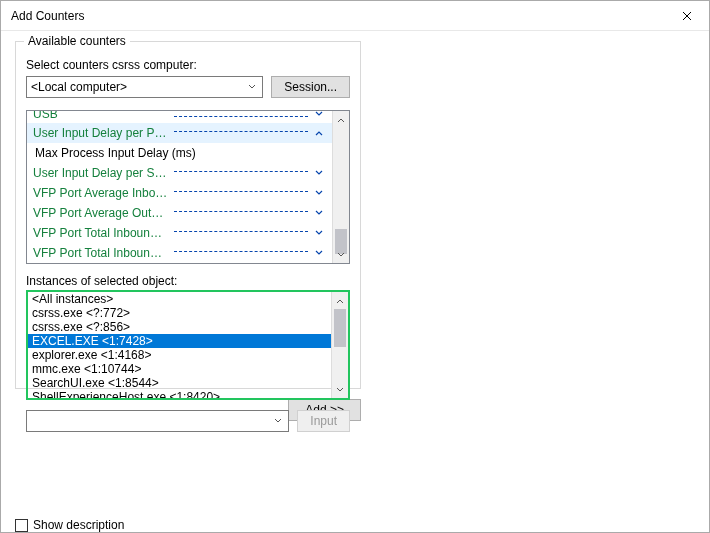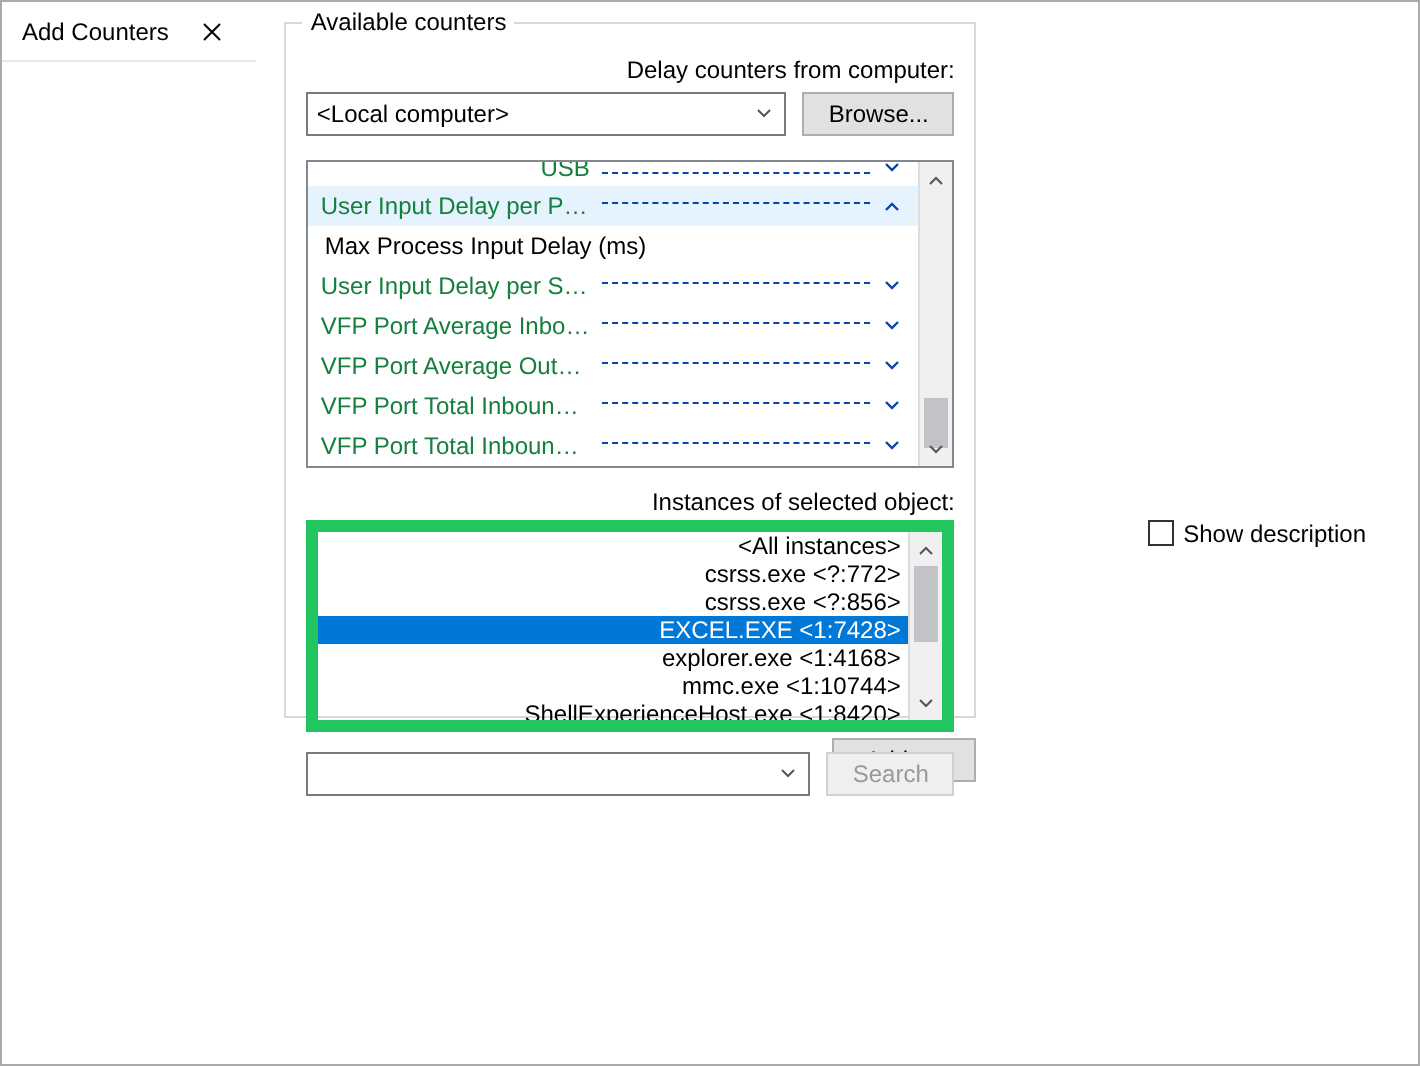--- a/index.html
+++ b/index.html
@@ -1,17 +1,17 @@
 <!DOCTYPE html>
 <html><head>
 <meta charset="utf-8">
 <style>
   * { box-sizing: border-box; font-family: "Segoe UI", Tahoma, sans-serif; font-size: 12px; }
   body { margin: 0; background: #fff; }
-  .window { width: 710px; height: 533px; border: 1px solid #aaa; background: #fff; display: flex; flex-direction: row; box-shadow: 0 0 0 1px #ddd; text-align: right; }
+  .window { width: 710px; height: 533px; border: 1px solid #aaa; background: #fff; display: flex; flex-direction: column; box-shadow: 0 0 0 1px #ddd; }
   .titlebar { height: 30px; display: flex; align-items: center; padding: 0 0 0 10px; border-bottom: 1px solid #e8e8e8; }
   .titlebar-title { flex: 1; }
   .close-btn { width: 44px; height: 30px; display: flex; align-items: center; justify-content: center; cursor: pointer; }
   .close-btn svg { width: 10px; height: 10px; }
   .body { flex: 1; display: flex; padding: 10px 14px 8px 14px; gap: 14px; }
 
   .groupbox { border: 1px solid #d8d8d8; position: relative; padding: 14px 10px 10px 10px; }
   .groupbox-label { position: absolute; top: -8px; left: 8px; background: #fff; padding: 0 4px; }
 
   .left { width: 346px; display: flex; flex-direction: column; position: relative; height:100%;}
@@ -33,21 +33,21 @@
   .tree-row.link .tree-label::after { content:""; }
   .link-dash { letter-spacing:0px; color:#0645ad;}
   .subrow { padding-left: 2px; background:#fff; color:#000; height:20px; display:flex; align-items:center; padding-right:6px;}
   .subrow-inner { padding:0 6px; }
 
   .tree-scroll, .list-scroll { width:17px; background:#f0f0f0; border-left:1px solid #ddd; position:relative;}
   .scroll-btn {height:17px; display:flex;align-items:center;justify-content:center;}
   .scroll-thumb {position:absolute; left:2px; right:2px; background:#c2c3c9; }
 
   .instances-label{ margin-top:10px; margin-bottom:2px;}
-  .listbox { border:6px solid #22c55e; height:110px; display:flex; font-family: Tahoma, sans-serif; font-size:11.5px;}
+  .listbox { border:2px solid #22c55e; height:110px; display:flex; font-family: Tahoma, sans-serif; font-size:11.5px;}
   .listbox-content{flex:1; overflow:hidden;}
   .list-item{ padding:0 4px; height:14px; line-height:14px; white-space:nowrap;}
   .list-item.selected{ background:#0078d7; color:#fff;}
 
   .search-row{ display:flex; margin-top:10px; gap:8px;}
   .search-combo{ flex:1;}
   .add-row{ display:flex; justify-content:flex-end; margin-top:10px;}
 
   .right { flex:1; display:flex; flex-direction:column;}
   .gbright{ flex:0 0 auto; height:405px; display:flex; flex-direction:column;}
@@ -76,32 +76,32 @@
         </svg>
     </div>
   </div>
 
   <div class="body">
 
     <div class="left">
       <div class="groupbox gbleft">
         <span class="groupbox-label">Available counters</span>
 
-        <div class="label-row">Delay counters from computer:</div>
+        <div class="label-row">Select counters csrss computer:</div>
         <div class="computer-row">
           <div class="combo">
             <span>&lt;Local computer&gt;</span>
             <span class="combo-arrow">
               <svg class="caret" width="8" height="6" viewBox="0 0 8 6">
                   <path d="M1 1 L4 4 L7 1"></path>
                 </svg>
             </span>
           </div>
           <div class="btn">
-              <span>Browse...</span>
+              <span>Session...</span>
             </div>
         </div>
 
         <div class="tree">
           <div class="tree-content" id="tree-content">
               <div class="tree-row link" style="height: 12px; align-items: flex-end; overflow: hidden;">
                 <span class="tree-label"><span>USB</span></span>
                 <span class="link-dash" style="flex: 1 1 0%; border-bottom: 1px dashed rgb(6, 69, 173); height: 0px; margin: 0px 4px 4px 2px;"></span>
                 <span class="chev down"><svg viewBox="0 0 8 6">
                     <path d="M1 1 L4 4 L7 1"></path>
@@ -170,20 +170,21 @@
 
         <div class="instances-label">Instances of selected object:</div>
         <div class="listbox">
           <div class="listbox-content" id="instances-content">
               <div class="list-item">&lt;All instances&gt;</div>
               <div class="list-item">csrss.exe &lt;?:772&gt;</div>
               <div class="list-item">csrss.exe &lt;?:856&gt;</div>
               <div class="list-item selected">EXCEL.EXE &lt;1:7428&gt;</div>
               <div class="list-item">explorer.exe &lt;1:4168&gt;</div>
               <div class="list-item">mmc.exe &lt;1:10744&gt;</div>
+              <div class="list-item">SearchUI.exe &lt;1:8544&gt;</div>
               <div class="list-item" style="height: 10px; overflow: hidden;">ShellExperienceHost.exe &lt;1:8420&gt;</div>
             </div>
           <div class="list-scroll">
             <div class="scroll-btn">
                 <svg class="caret" width="8" height="6" viewBox="0 0 8 6">
                   <path d="M1 5 L4 2 L7 5"></path>
                 </svg>
               </div>
             <div class="scroll-thumb" style="top:17px; height:38px;"></div>
             <div class="scroll-btn" style="position:absolute;bottom:0;left:0;right:0;">
@@ -196,21 +197,21 @@
 
         <div class="search-row">
           <div class="combo search-combo">
             <span class="combo-arrow">
               <svg class="caret" width="8" height="6" viewBox="0 0 8 6">
                   <path d="M1 1 L4 4 L7 1"></path>
                 </svg>
             </span>
           </div>
           <div class="btn disabled">
-              <span>Search</span>
+              <span>Input</span>
             </div>
         </div>
       </div>
       <div class="add-row">
         <div class="btn" style="padding:0 16px;">
             <span>Add &gt;&gt;</span>
           </div>
       </div>
     </div>
 

